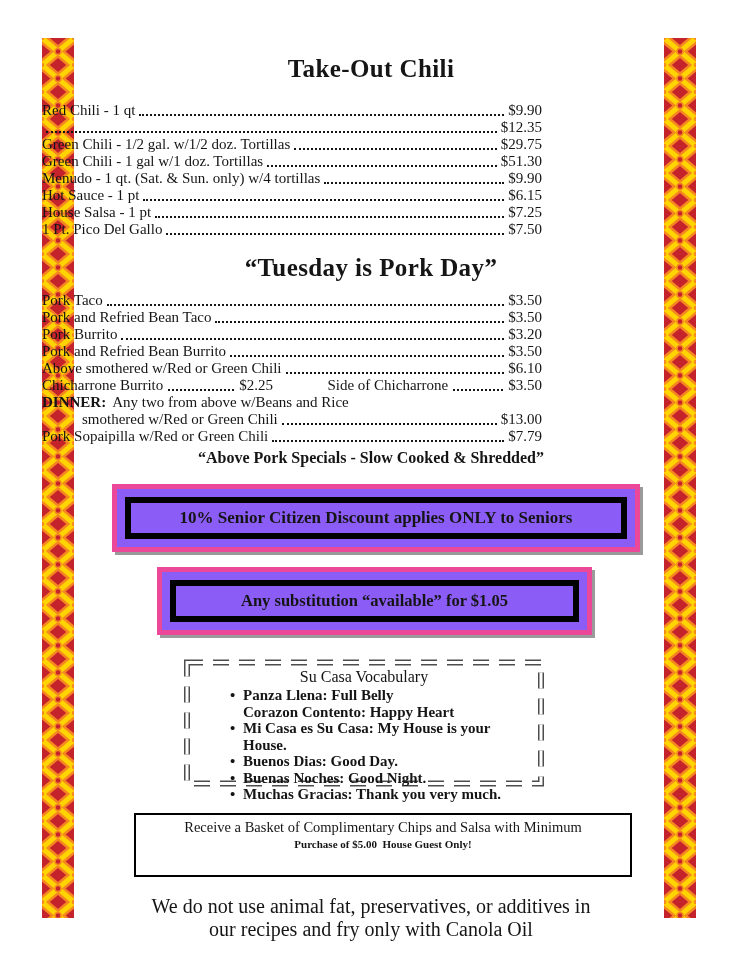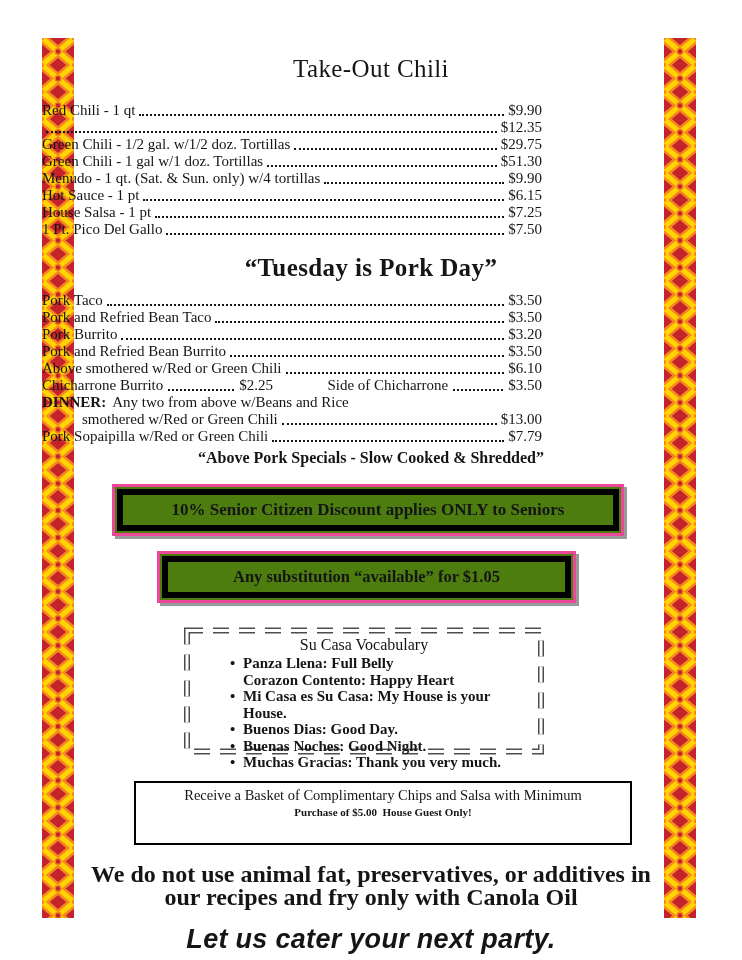--- a/index.html
+++ b/index.html
@@ -9,60 +9,60 @@
     font-family:"Liberation Serif", serif; color:#151515;
   }
   .strip { position:absolute; top:38px; }
   .strip-left  { left:42px; }
   .strip-right { left:664px; }
 
   .content { position:absolute; left:0; top:0; width:742px; }
 
   .title {
     margin:55px 0 0; text-align:center;
-    font-size:25px; line-height:27px; font-weight:normal; letter-spacing:.4px;
+    font-size:25px; line-height:27px; font-weight:bold; letter-spacing:.4px;
   }
   .menu-list { margin:20px 0 0 42px; width:500px; }
   .menu-list.pork { margin-top:10px; }
   .row { display:flex; align-items:flex-end; font-size:15px; line-height:17px; }
   .lbl { white-space:nowrap; }
   .leader { flex:1; border-bottom:2px dotted #151515; margin:0 4px 3px 4px; min-width:8px; }
   .leader-fixed { width:66px; border-bottom:2px dotted #151515; margin:0 5px 3px 5px; }
   .leader-fixed.sm { width:50px; }
   .gap { flex:1; }
   .price { white-space:nowrap; }
   .indent { padding-left:40px; }
   .bold { font-weight:bold; margin-right:6px; }
 
   .subtitle {
     margin:16px 0 0; text-align:center;
     font-size:25px; line-height:28px; font-weight:bold; letter-spacing:.4px;
   }
   .footnote { margin:3px 0 0; text-align:center; font-weight:bold; font-size:16px; line-height:20px; }
 
-  .fancy-box { background:#4d7c0f; border:3px solid #ec4899; padding:2px; box-shadow:3px 3px 0 #9a9a9a; }
+  .fancy-box { background:#8b5cf6; border:5px solid #ec4899; padding:8px; box-shadow:3px 3px 0 #9a9a9a; }
   .fancy-mid { border:5px solid #000; }
   .fancy-inner { border:1px solid #000; text-align:center; font-weight:bold; }
   .senior { width:502px; margin:16px 0 0 112px; }
   .senior .fancy-inner { font-size:17px; padding:5px 4px; }
   .subst { width:409px; margin:15px 0 0 157px; }
   .subst .fancy-inner { font-size:16.5px; padding:5px 4px; }
 
   .vocab { position:relative; width:360px; height:128px; margin:24px 0 0 184px; box-sizing:border-box; padding:9px 14px 0 14px; }
   .vocab-border { position:absolute; left:0; top:0; }
   .vocab-title { position:relative; text-align:center; font-size:16px; line-height:18px; }
   .vocab-list { position:relative; margin:1px 0 0 32px; }
   .vocab-row { display:flex; font-size:15px; line-height:16.5px; font-weight:bold; }
   .vocab-bullet { width:13px; flex:0 0 13px; }
 
   .chips { width:498px; margin:26px 0 0 134px; border:2px solid #000; text-align:center; padding:4px 2px 22px; box-sizing:border-box; }
   .chips-l1 { font-size:14.5px; line-height:17px; }
   .chips-l2 { font-size:11px; line-height:17px; font-weight:bold; white-space:pre-wrap; }
 
-  .no-fat { margin:18px 0 0; text-align:center; font-size:24px; line-height:22.5px;font-weight:bold; }
+  .no-fat { margin:18px 0 0; text-align:center; font-size:20px; line-height:22.5px; }
   .cater {
     margin:17px 0 0; text-align:center;
     font-family:"Liberation Sans", sans-serif;
     font-size:27px; line-height:28px; font-weight:bold; letter-spacing:.3px;font-style:italic;
   }
 </style>
 </head>
 <body>
 
 <div class="page">

